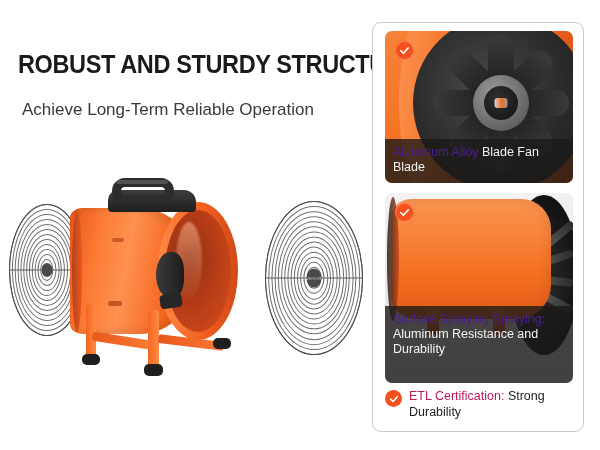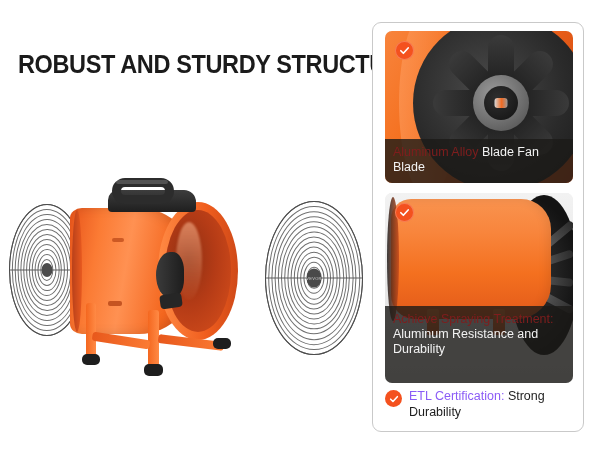--- a/index.html
+++ b/index.html
@@ -225,21 +225,21 @@
 
   .caption{
     position:absolute;left:0;right:0;bottom:0;
     background:rgba(28,26,24,.80);
     padding:6px 8px 8px 8px;
     box-sizing:border-box;
     font-size:12.5px;line-height:15px;
     color:#f2f2f2;
   }
   #card-2 .caption{padding-bottom:26px;}
-  .caption .hl{color:#7f1d1d;}
+  .caption .hl{color:#4c1d95;}
 
   .badge{
     position:absolute;left:10px;top:10px;
     width:19px;height:19px;border-radius:50%;
     background:#f4511e;
     display:flex;align-items:center;justify-content:center;
     box-shadow:0 0 0 1px rgba(255,255,255,.25) inset;
   }
   .badge svg{display:block;}
 
@@ -248,28 +248,29 @@
     display:flex;gap:7px;align-items:flex-start;
   }
   .bullet .b-dot{
     flex:0 0 auto;width:17px;height:17px;border-radius:50%;
     background:#f4511e;margin-top:1px;
     display:flex;align-items:center;justify-content:center;
   }
   .bullet .b-text{
     font-size:12.5px;line-height:15.5px;color:#1d1d1d;
   }
-  .bullet .b-text .hl{color:#8b5cf6;}
+  .bullet .b-text .hl{color:#be185d;}
 </style>
 </head>
 <body>
 
 <div class="stage">
 
   <div class="headline">ROBUST AND STURDY STRUCTURE</div>
+  <div class="subhead">Achieve Long-Term Reliable Operation</div>
 
   <div class="product">
 
     <div class="guard" id="guard-left">
         <div class="ring" style="width: 74px; height: 130px;"></div>
         <div class="ring" style="width: 68.3077px; height: 120px;"></div>
         <div class="ring" style="width: 62.6154px; height: 110px;"></div>
         <div class="ring" style="width: 56.9231px; height: 100px;"></div>
         <div class="ring" style="width: 51.2308px; height: 90px;"></div>
         <div class="ring" style="width: 45.5385px; height: 80px;"></div>
@@ -373,21 +374,21 @@
         <div class="p2-edge"></div>
         <div class="p2-tab" style="left:42px;top:116px;"></div>
         <div class="p2-tab" style="left:108px;top:116px;"></div>
       </div>
       <div class="badge">
         <svg width="11" height="11" viewBox="0 0 24 24" aria-hidden="true">
           <path d="M4 12.5 L9.5 18 L20 6.5" fill="none" stroke="#ffffff" stroke-width="3.6" stroke-linecap="round" stroke-linejoin="round"></path>
         </svg>
       </div>
       <div class="caption">
-        <span class="hl">Achieve Spraying Treatment:</span><span> Aluminum Resistance and Durability</span>
+        <span class="hl">Surface Spraying Spraying:</span><span> Aluminum Resistance and Durability</span>
       </div>
     </div>
 
     <div class="bullet">
       <div class="b-dot">
         <svg width="10" height="10" viewBox="0 0 24 24" aria-hidden="true">
           <path d="M4 12.5 L9.5 18 L20 6.5" fill="none" stroke="#ffffff" stroke-width="3.8" stroke-linecap="round" stroke-linejoin="round"></path>
         </svg>
       </div>
       <div class="b-text">

